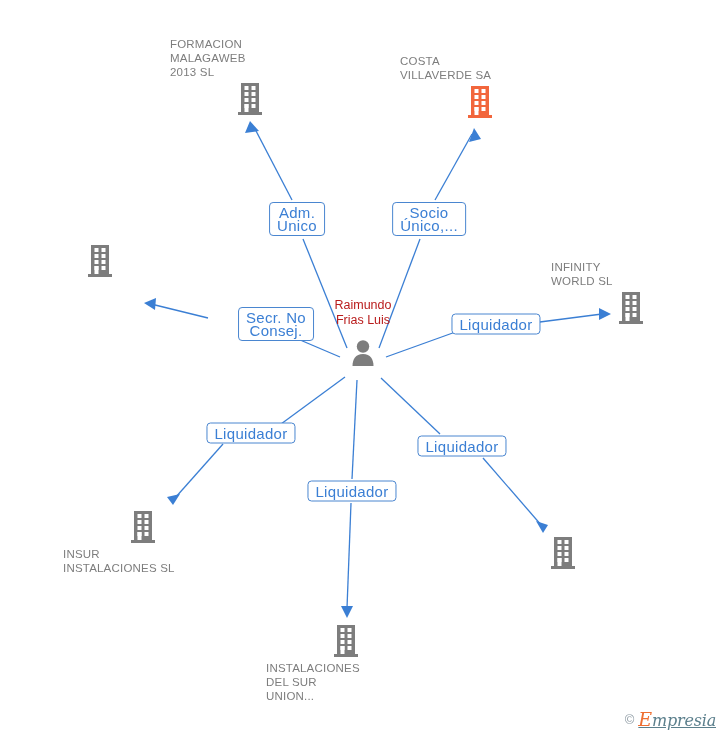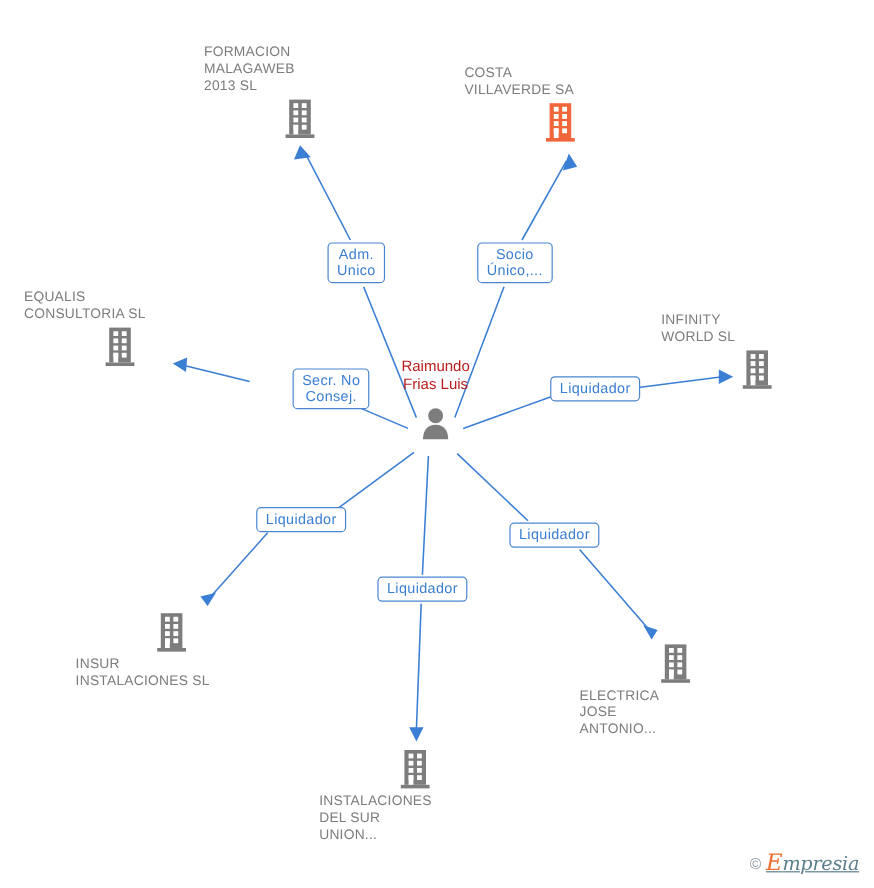--- a/index.html
+++ b/index.html
@@ -66,21 +66,21 @@
   }
   .person-node .node-label { color: #b91c1c; }
 
   
   .edge-label {
     position: absolute;
     border: 1px solid #4a86d0;
     border-radius: 4px;
     background: #ffffff;
     color: #3b7fd4;
-    font-size: 12px;
+    font-size: 15px;
     line-height: 13px;
     text-align: center;
     padding: 3px 7px 3px 7px;
     white-space: pre-line;
     transform: translate(-50%, -50%);
     letter-spacing: 0.3px;
   }
 
   
   .watermark {
@@ -166,40 +166,38 @@
           <rect x="15.5" y="4" width="4" height="4" fill="#ffffff"></rect>
           <rect x="8.5" y="10" width="4" height="4" fill="#ffffff"></rect>
           <rect x="15.5" y="10" width="4" height="4" fill="#ffffff"></rect>
           <rect x="8.5" y="16" width="4" height="4" fill="#ffffff"></rect>
           <rect x="15.5" y="16" width="4" height="4" fill="#ffffff"></rect>
           <rect x="8.5" y="22" width="4" height="4" fill="#ffffff"></rect>
           <rect x="15.5" y="22" width="4" height="4" fill="#ffffff"></rect>
           <rect x="8.5" y="22" width="4" height="8" fill="#ffffff"></rect>
         </svg>
       </div>
-      <div class="node label-above" style="left: 467px; top: 54px;">
+      <div class="node label-above" style="left: 480px; top: 54px;">
         <span class="node-label">COSTA
 VILLAVERDE SA</span>
         <svg width="28" height="34" viewBox="0 0 28 34" class="node-icon">
           <rect x="5" y="1" width="18" height="29" fill="#f2663c"></rect>
           <rect x="2" y="30" width="24" height="3" fill="#f2663c"></rect>
           <rect x="8.5" y="4" width="4" height="4" fill="#ffffff"></rect>
           <rect x="15.5" y="4" width="4" height="4" fill="#ffffff"></rect>
           <rect x="8.5" y="10" width="4" height="4" fill="#ffffff"></rect>
           <rect x="15.5" y="10" width="4" height="4" fill="#ffffff"></rect>
           <rect x="8.5" y="16" width="4" height="4" fill="#ffffff"></rect>
           <rect x="15.5" y="16" width="4" height="4" fill="#ffffff"></rect>
           <rect x="8.5" y="22" width="4" height="4" fill="#ffffff"></rect>
           <rect x="15.5" y="22" width="4" height="4" fill="#ffffff"></rect>
           <rect x="8.5" y="22" width="4" height="8" fill="#ffffff"></rect>
         </svg>
       </div>
       <div class="node label-above" style="left: 100px; top: 241px;">
-        <span class="node-label">EQUALIS
-CONSULTORIA SL</span>
         <svg width="28" height="34" viewBox="0 0 28 34" class="node-icon">
           <rect x="5" y="1" width="18" height="29" fill="#7d7d7d"></rect>
           <rect x="2" y="30" width="24" height="3" fill="#7d7d7d"></rect>
           <rect x="8.5" y="4" width="4" height="4" fill="#ffffff"></rect>
           <rect x="15.5" y="4" width="4" height="4" fill="#ffffff"></rect>
           <rect x="8.5" y="10" width="4" height="4" fill="#ffffff"></rect>
           <rect x="15.5" y="10" width="4" height="4" fill="#ffffff"></rect>
           <rect x="8.5" y="16" width="4" height="4" fill="#ffffff"></rect>
           <rect x="15.5" y="16" width="4" height="4" fill="#ffffff"></rect>
           <rect x="8.5" y="22" width="4" height="4" fill="#ffffff"></rect>
@@ -266,23 +264,20 @@
           <rect x="8.5" y="4" width="4" height="4" fill="#ffffff"></rect>
           <rect x="15.5" y="4" width="4" height="4" fill="#ffffff"></rect>
           <rect x="8.5" y="10" width="4" height="4" fill="#ffffff"></rect>
           <rect x="15.5" y="10" width="4" height="4" fill="#ffffff"></rect>
           <rect x="8.5" y="16" width="4" height="4" fill="#ffffff"></rect>
           <rect x="15.5" y="16" width="4" height="4" fill="#ffffff"></rect>
           <rect x="8.5" y="22" width="4" height="4" fill="#ffffff"></rect>
           <rect x="15.5" y="22" width="4" height="4" fill="#ffffff"></rect>
           <rect x="8.5" y="22" width="4" height="8" fill="#ffffff"></rect>
         </svg>
-        <span class="node-label">ELECTRICA
-JOSE
-ANTONIO...</span>
       </div>
       <div class="person-node" style="left: 363px; top: 298px;">
         <span class="node-label">Raimundo
 Frias Luis</span>
         <div style="margin-top: 10px;">
           <svg width="30" height="30" viewBox="0 0 30 30" class="node-icon">
             <circle cx="15" cy="8.5" r="6.2" fill="#7d7d7d"></circle>
             <path d="M15 16 C 7.5 16 4.5 21.5 4.5 28 L 25.5 28 C 25.5 21.5 22.5 16 15 16 Z" fill="#7d7d7d"></path>
           </svg>
         </div>

